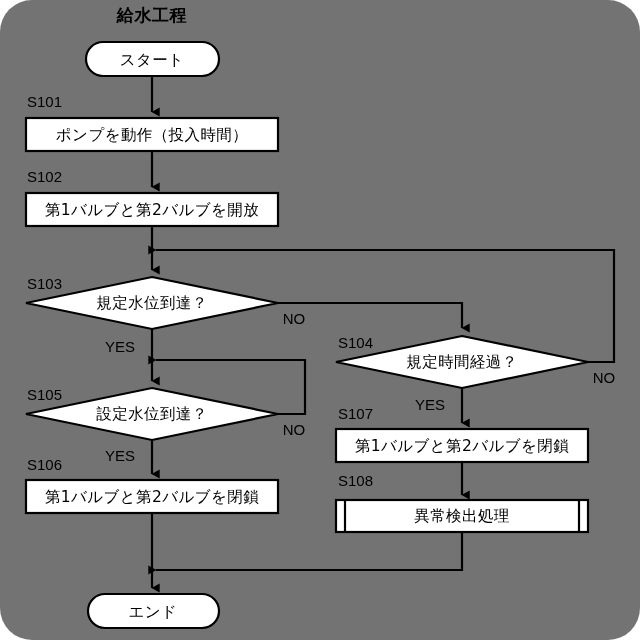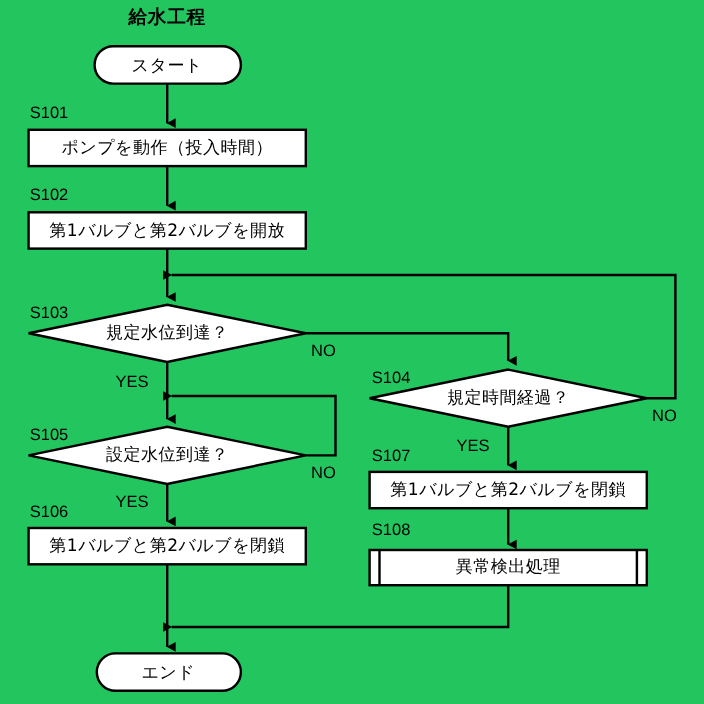--- a/index.html
+++ b/index.html
@@ -10,21 +10,22 @@
   body {
     width: 640px;
     height: 640px;
     font-family: "Liberation Sans", "DejaVu Sans", sans-serif;
     overflow: hidden;
   }
   #flowchart-root {
     position: relative;
     width: 640px;
     height: 640px;
-    background: #22c55e;
+    background: #737373;
+    border-radius: 32px;
   }
   svg#flow-svg {
     display: block;
     width: 640px;
     height: 640px;
   }
   .node-shape {
     fill: #ffffff;
     stroke: #000000;
     stroke-width: 2.2;

